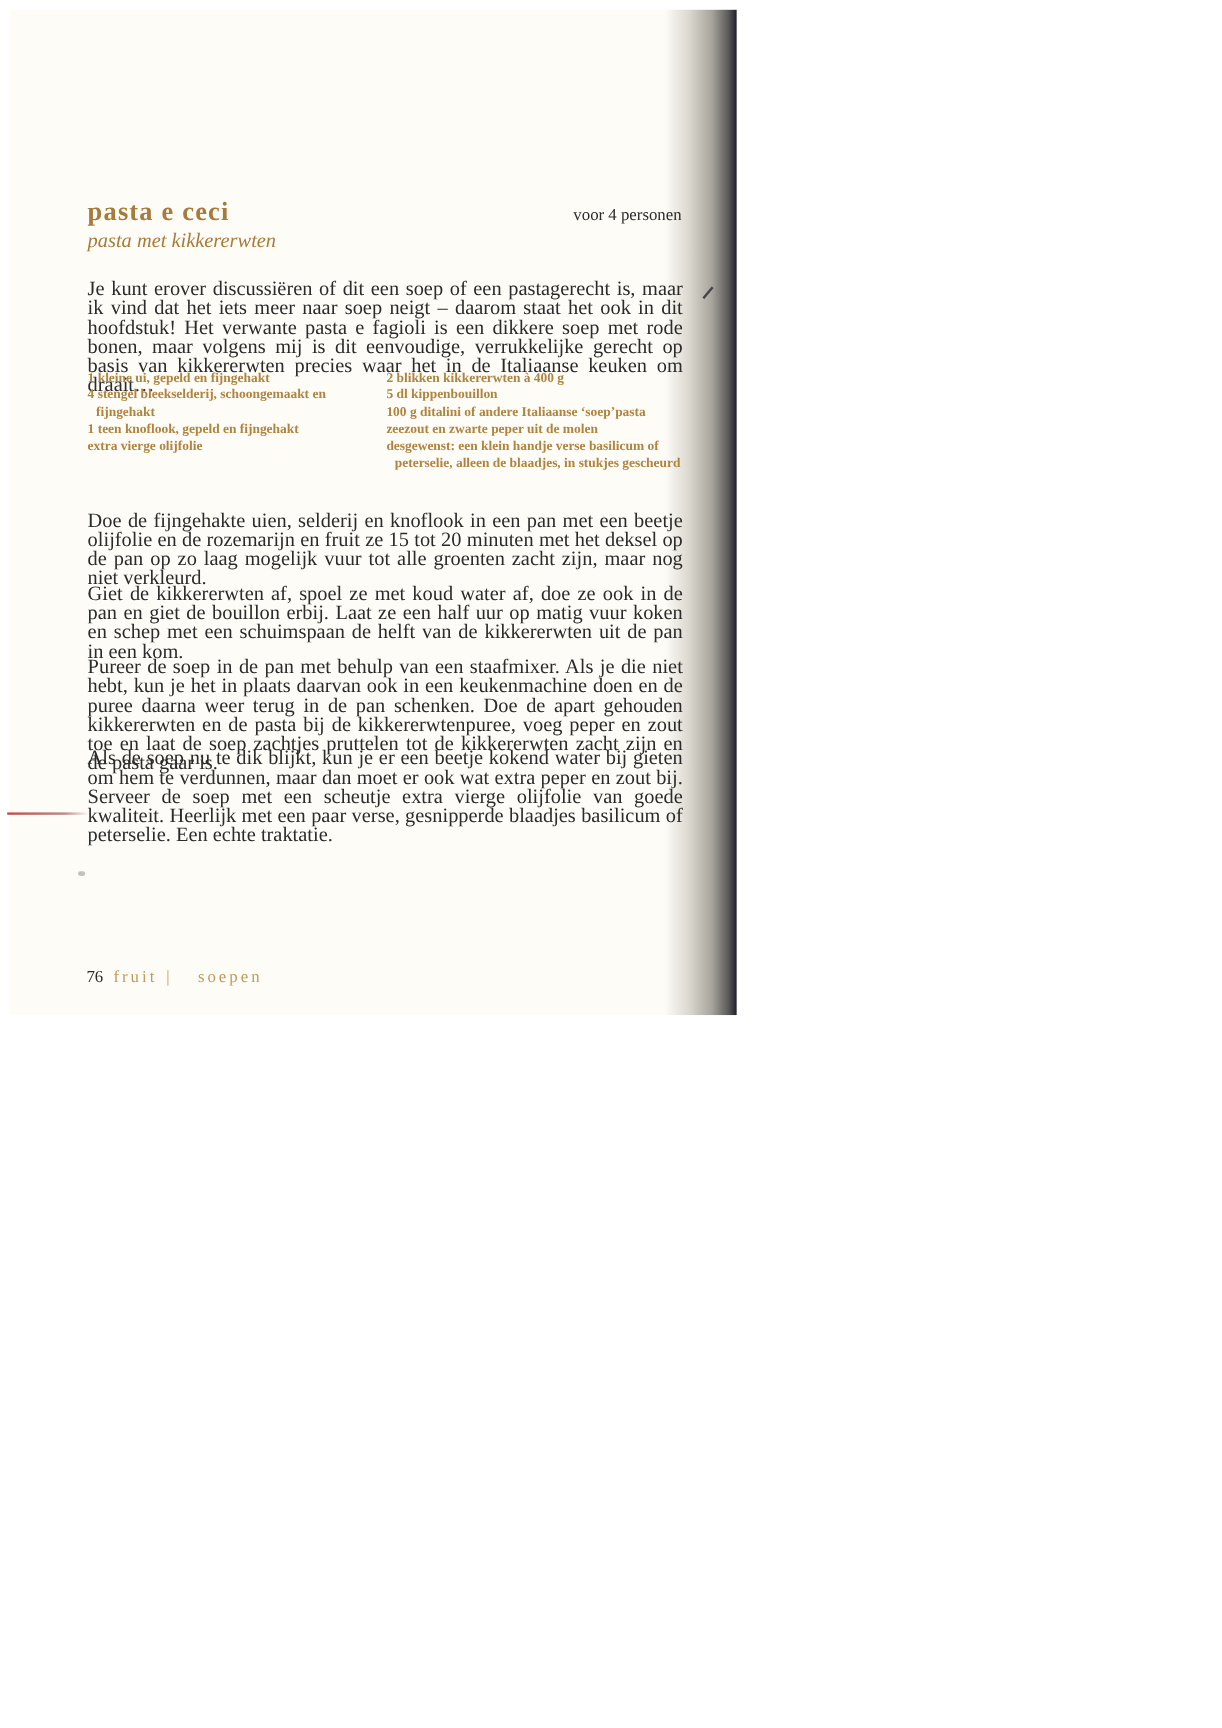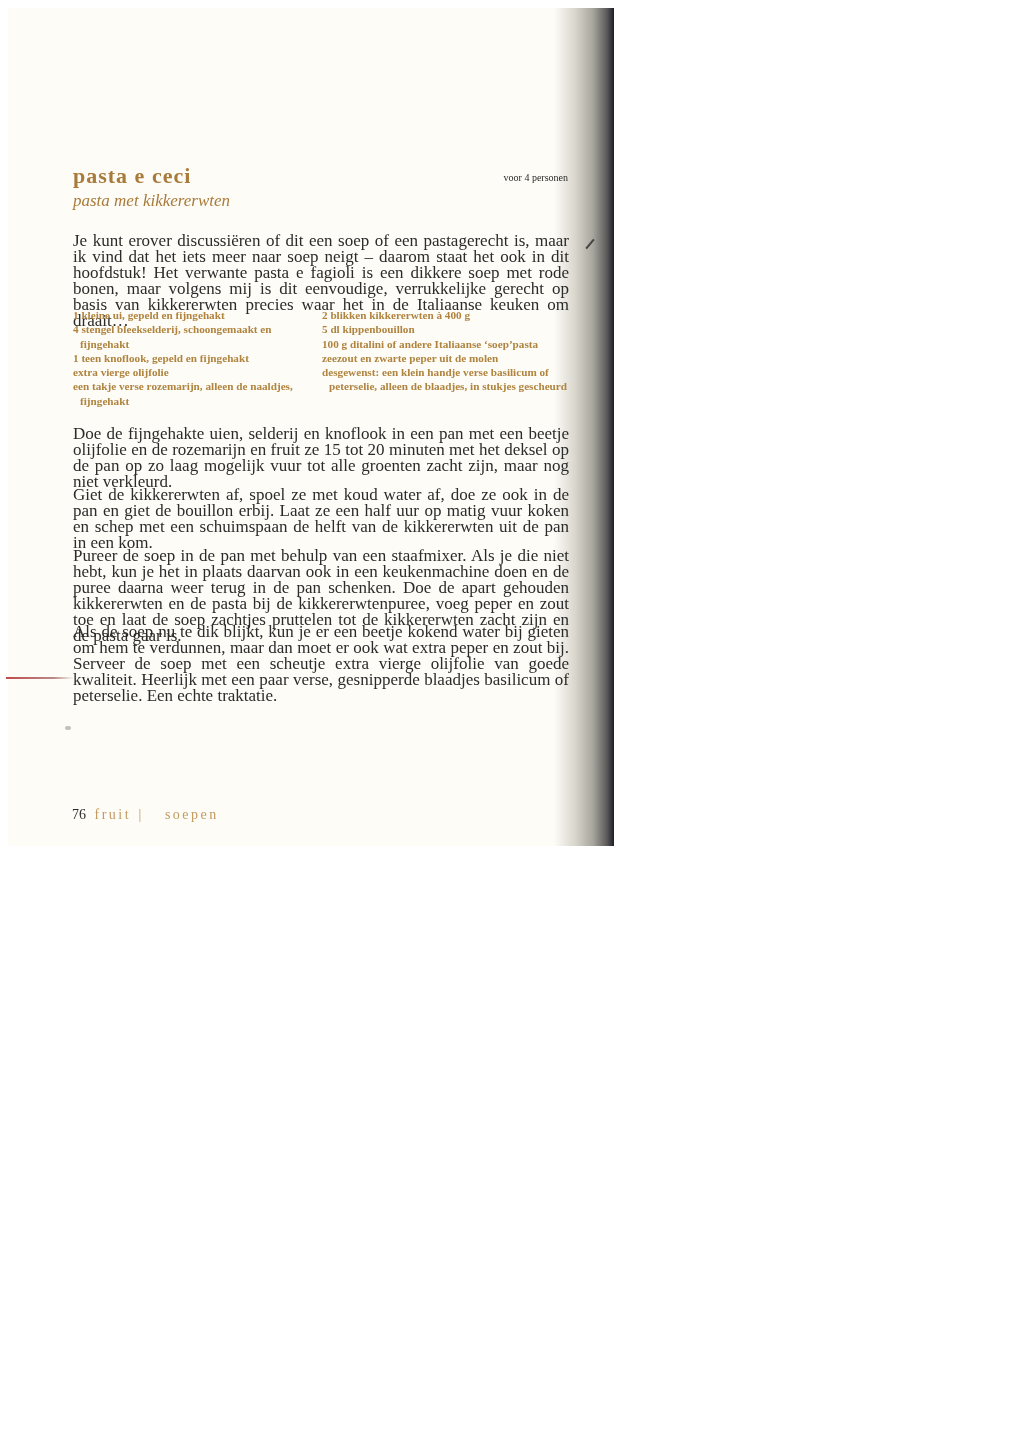--- a/index.html
+++ b/index.html
@@ -39,21 +39,21 @@
     .subtitle {
       position: absolute;
       left: 65px; top: 183px;
       font-size: 17px;
       font-style: italic;
       color: var(--accent);
     }
     .servings {
       position: absolute;
       right: 46px; top: 164px;
-      font-size: 10px;
+      font-size: 14px;
       color: #2a2a2a;
       margin-left: 39px;
     }
     .intro, .step {
       position: absolute;
       left: 65px;
       width: 496px;
       font-size: 17px;
       line-height: 16px;
       color: #2b2b2b;
@@ -125,21 +125,20 @@
   <div class="subtitle">pasta met kikkererwten</div>
   <div class="servings">voor 4 personen</div>
 
   <p class="intro">Je kunt erover discussiëren of dit een soep of een pastagerecht is, maar ik vind dat het iets meer naar soep neigt – daarom staat het ook in dit hoofdstuk! Het verwante pasta e fagioli is een dikkere soep met rode bonen, maar volgens mij is dit eenvoudige, verrukkelijke gerecht op basis van kikkererwten precies waar het in de Italiaanse keuken om draait…</p>
 
   <ul class="ingredients ing-left">
     <li>1 kleine ui, gepeld en fijngehakt</li>
     <li>4 stengel bleekselderij, schoongemaakt en fijngehakt</li>
     <li>1 teen knoflook, gepeld en fijngehakt</li>
     <li>extra vierge olijfolie</li>
-    <li>een takje verse rozemarijn, alleen de naaldjes, fijngehakt</li>
   </ul>
 
   <ul class="ingredients ing-right">
     <li>2 blikken kikkererwten à 400 g</li>
     <li>5 dl kippenbouillon</li>
     <li>100 g ditalini of andere Italiaanse ‘soep’pasta</li>
     <li>zeezout en zwarte peper uit de molen</li>
     <li>desgewenst: een klein handje verse basilicum of peterselie, alleen de blaadjes, in stukjes gescheurd</li>
   </ul>
 

